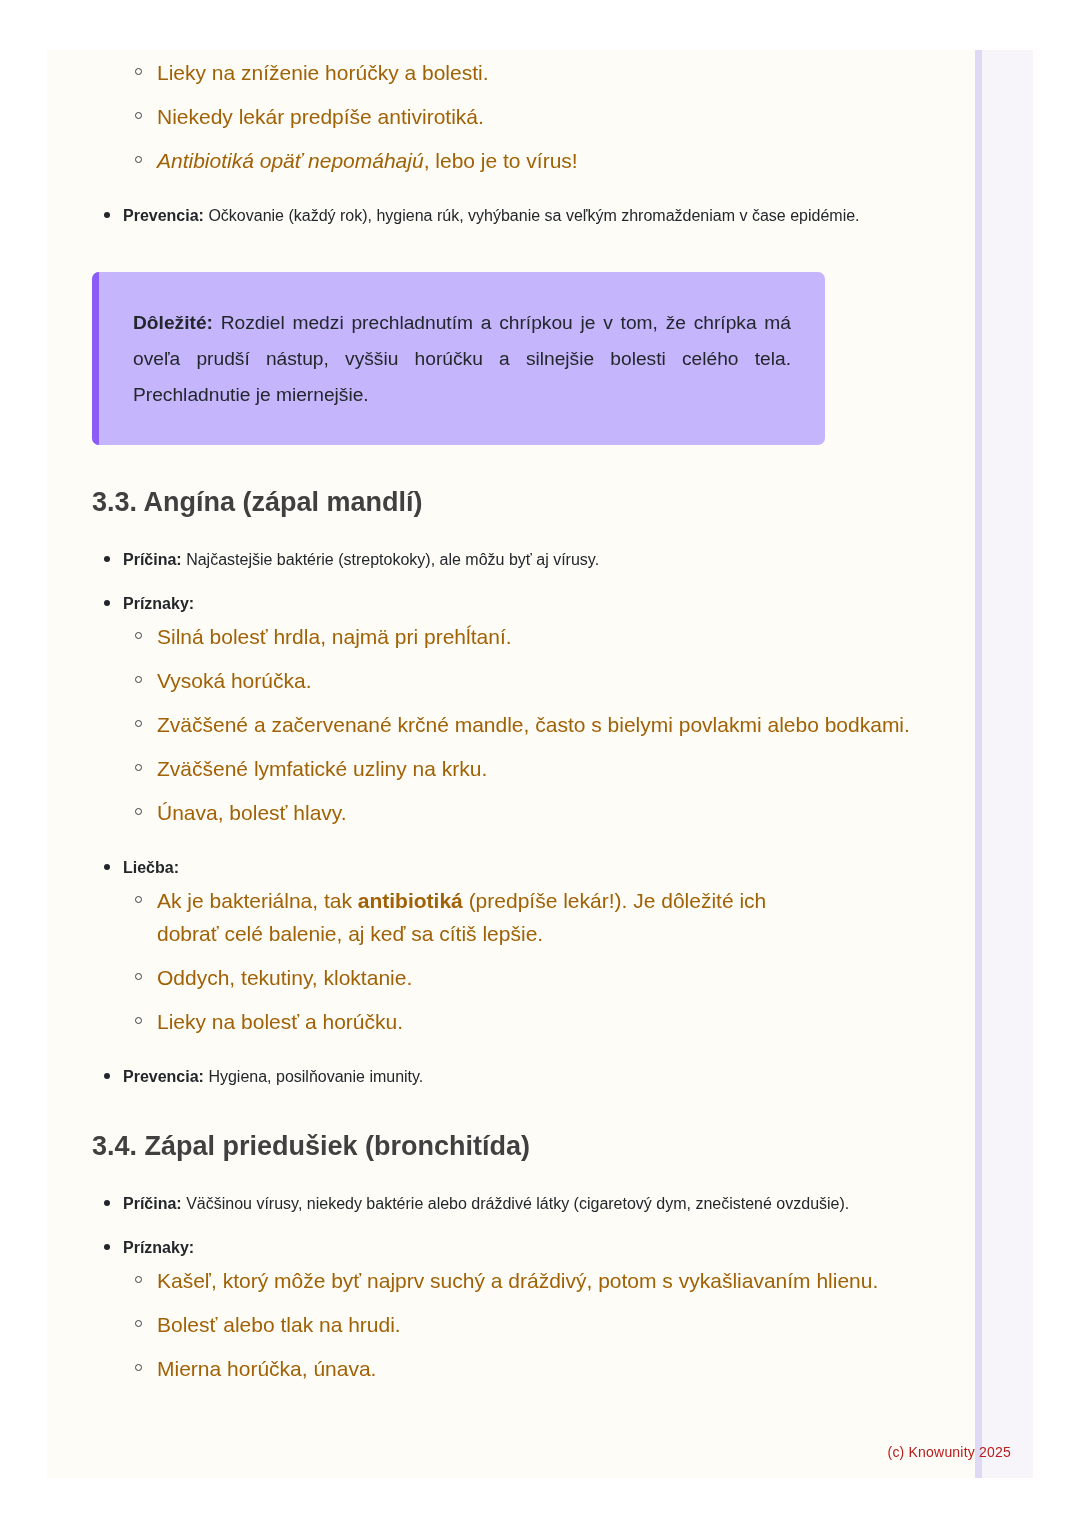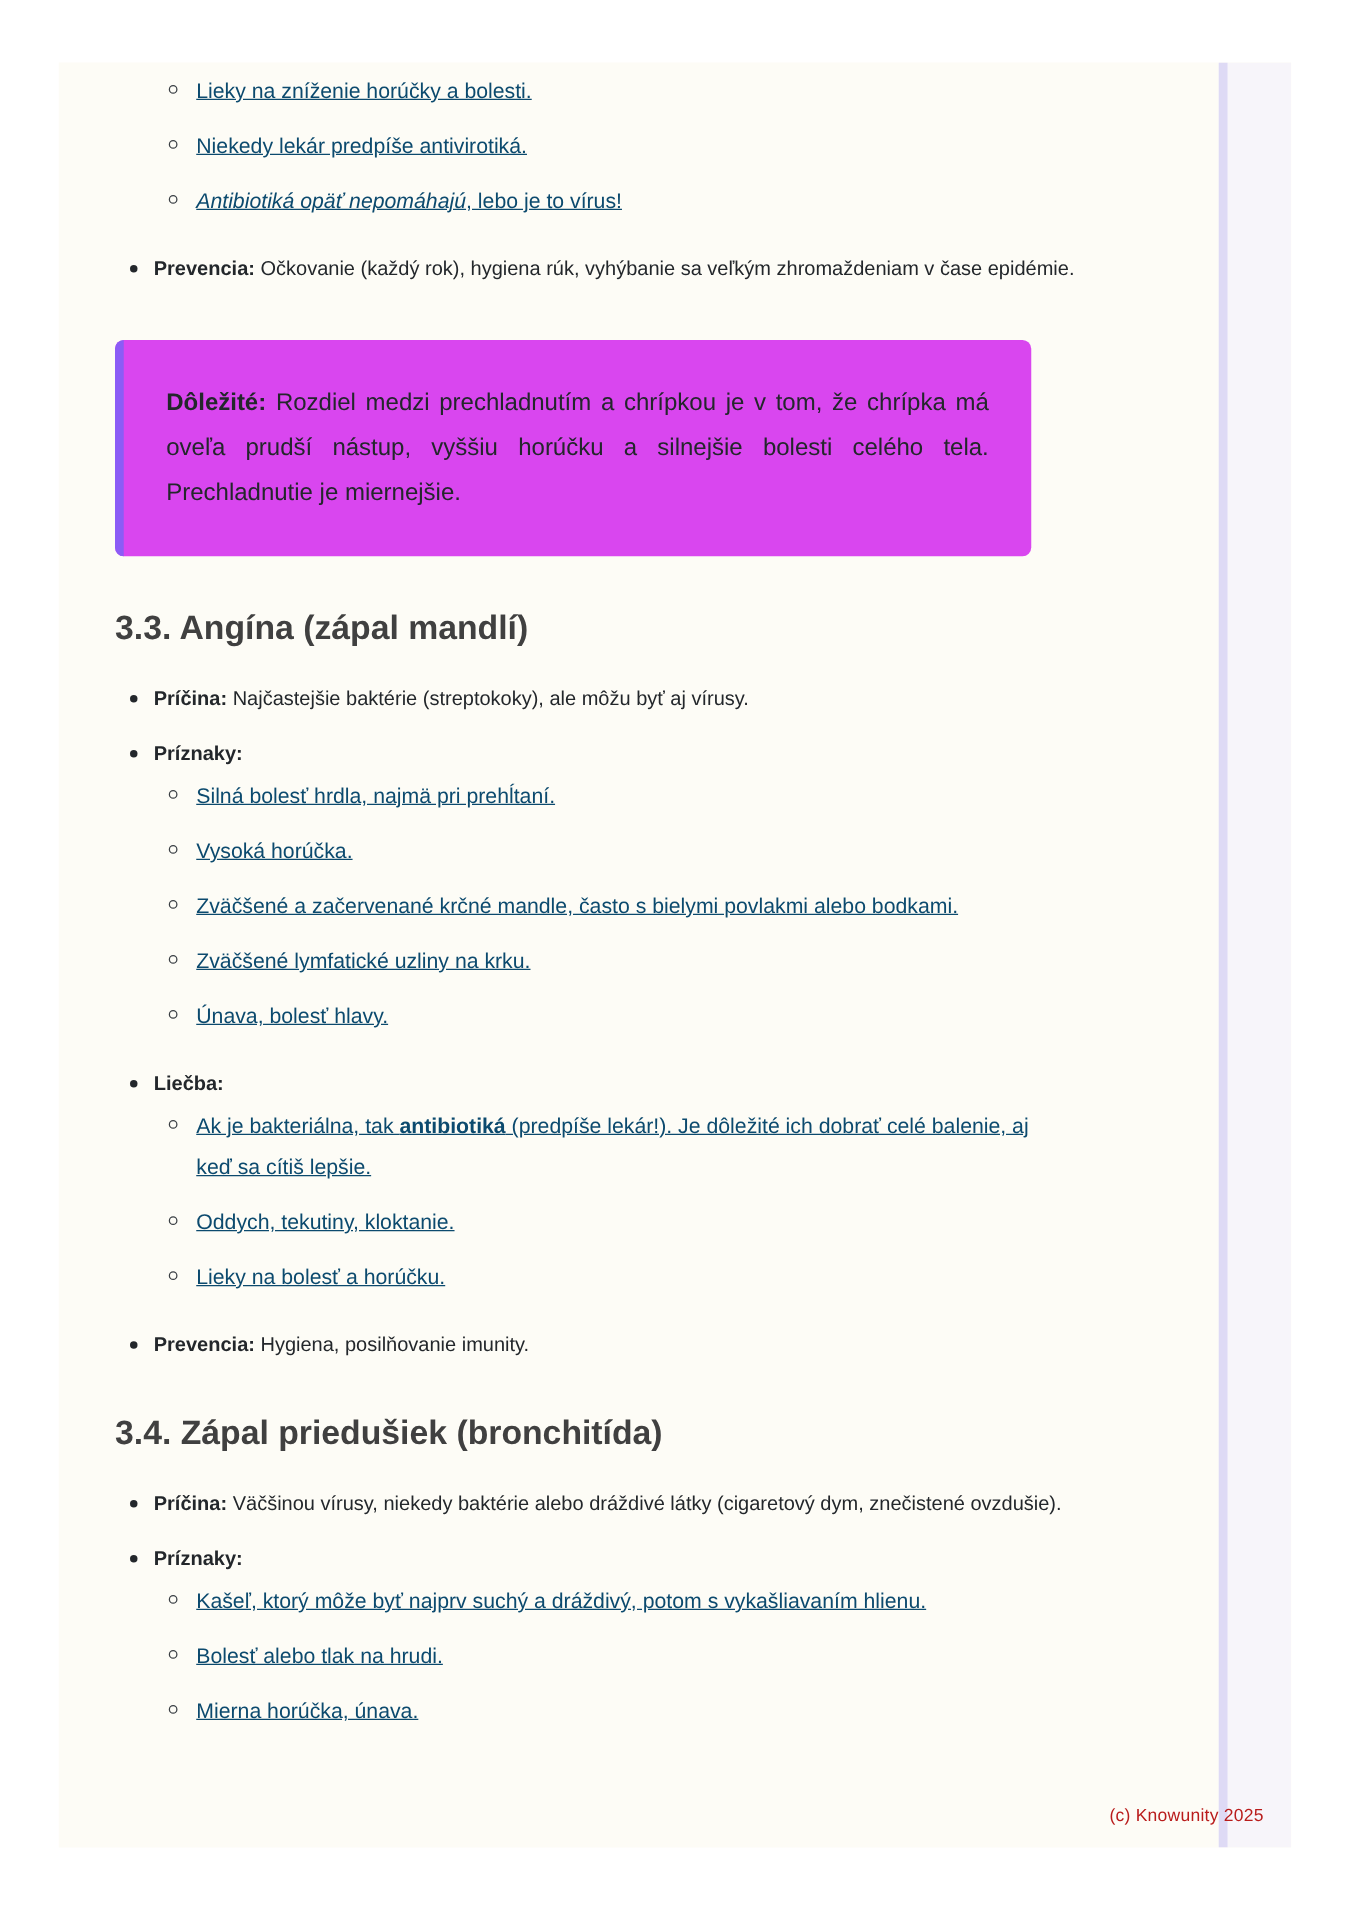--- a/index.html
+++ b/index.html
@@ -69,24 +69,23 @@
     top: 13px;
     width: 6px;
     height: 6px;
     border-radius: 50%;
     background: #23272b;
   }
 
   .lvl2-item {
     position: relative;
     padding-left: 110px;
-    color: #0c4a6e;
-    font-size: 17px;
+    color: #a16207;
+    font-size: 21px;
     line-height: 33px;
-    text-decoration: underline;
   }
   .lvl2-item .circ {
     position: absolute;
     left: 88px;
     top: 12px;
     width: 7px;
     height: 7px;
     border-radius: 50%;
     border: 1.6px solid #3a3f44;
     box-sizing: border-box;
@@ -97,21 +96,21 @@
   .gap-md { height: 22px; }
 
   b, .bold { font-weight: bold; }
   .ital { font-style: italic; }
 
   
   .callout {
     position: relative;
     margin: 0 0 0 45px;
     width: 733px;
-    background: #d946ef;
+    background: #c4b5fd;
     border-radius: 7px;
     box-sizing: border-box;
     padding: 33px 34px 32px 41px;
   }
   .callout-bar {
     position: absolute;
     left: 0;
     top: 0;
     width: 7px;
     height: 100%;

